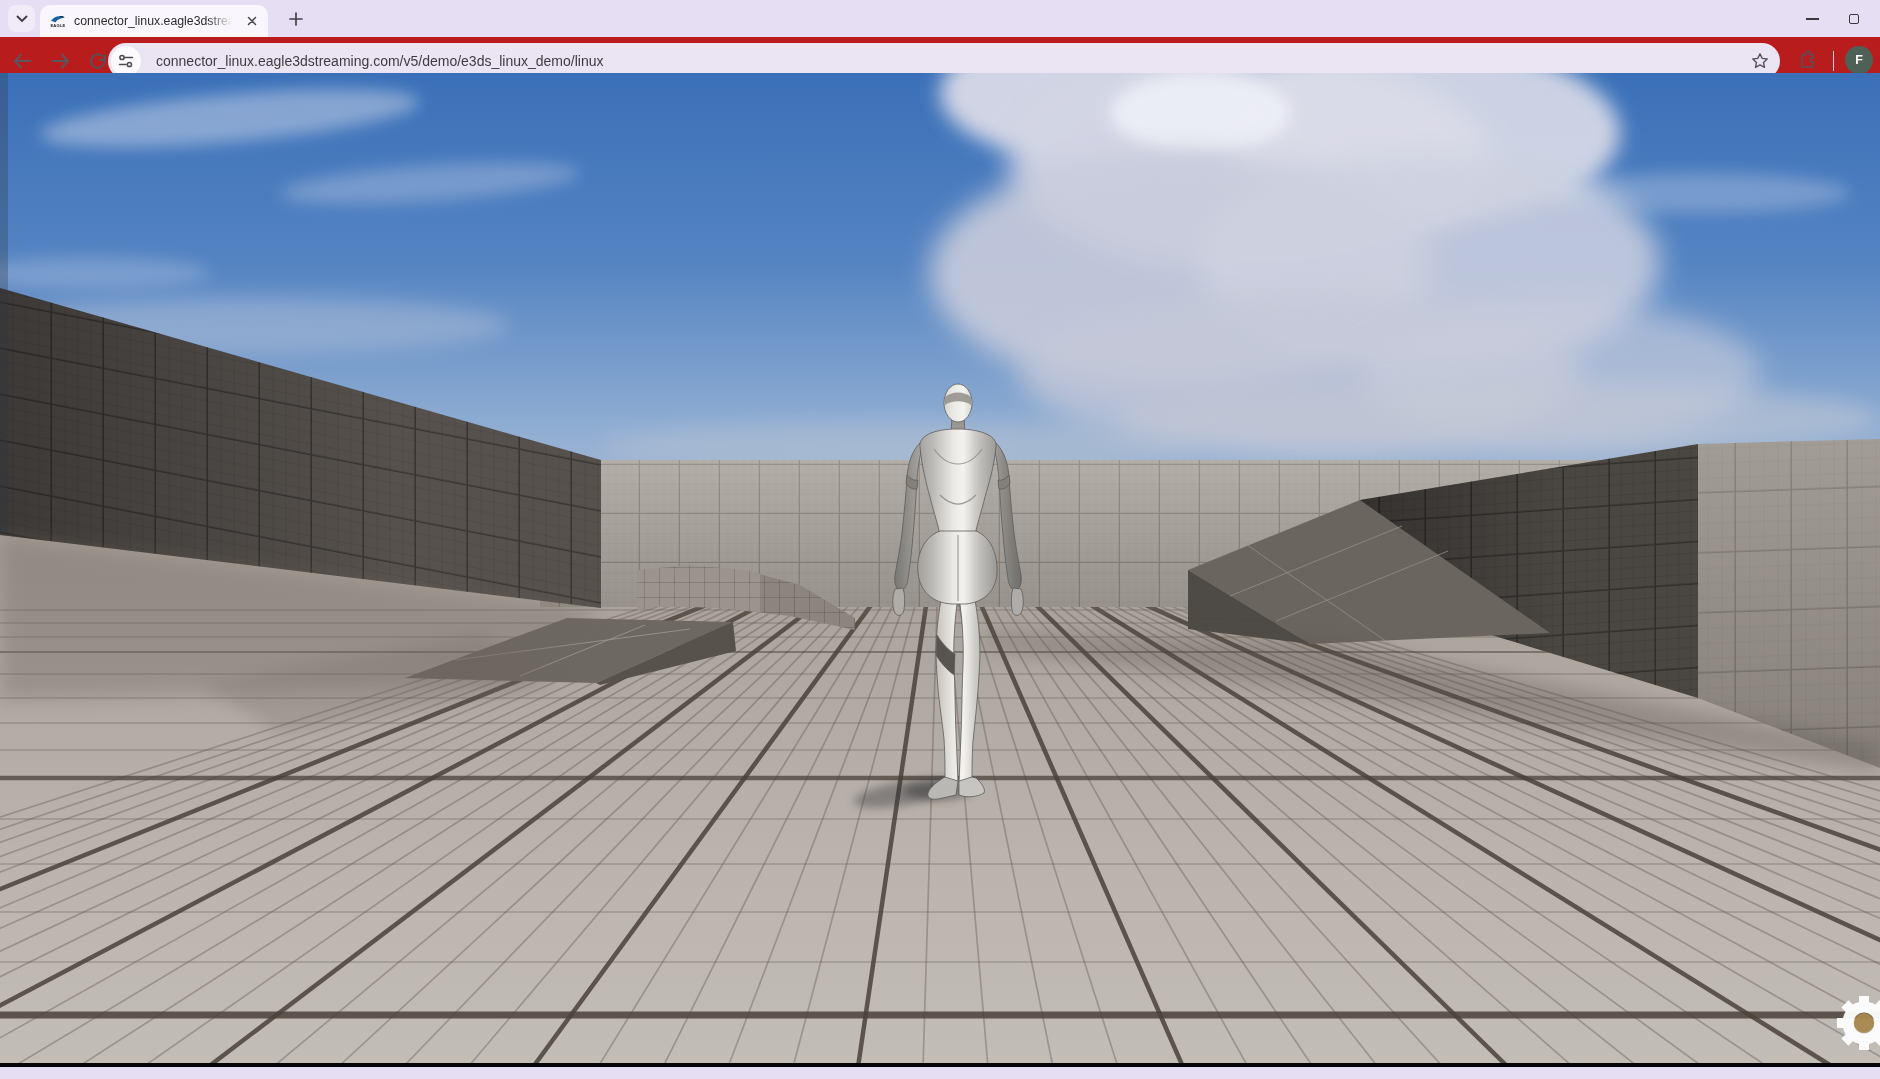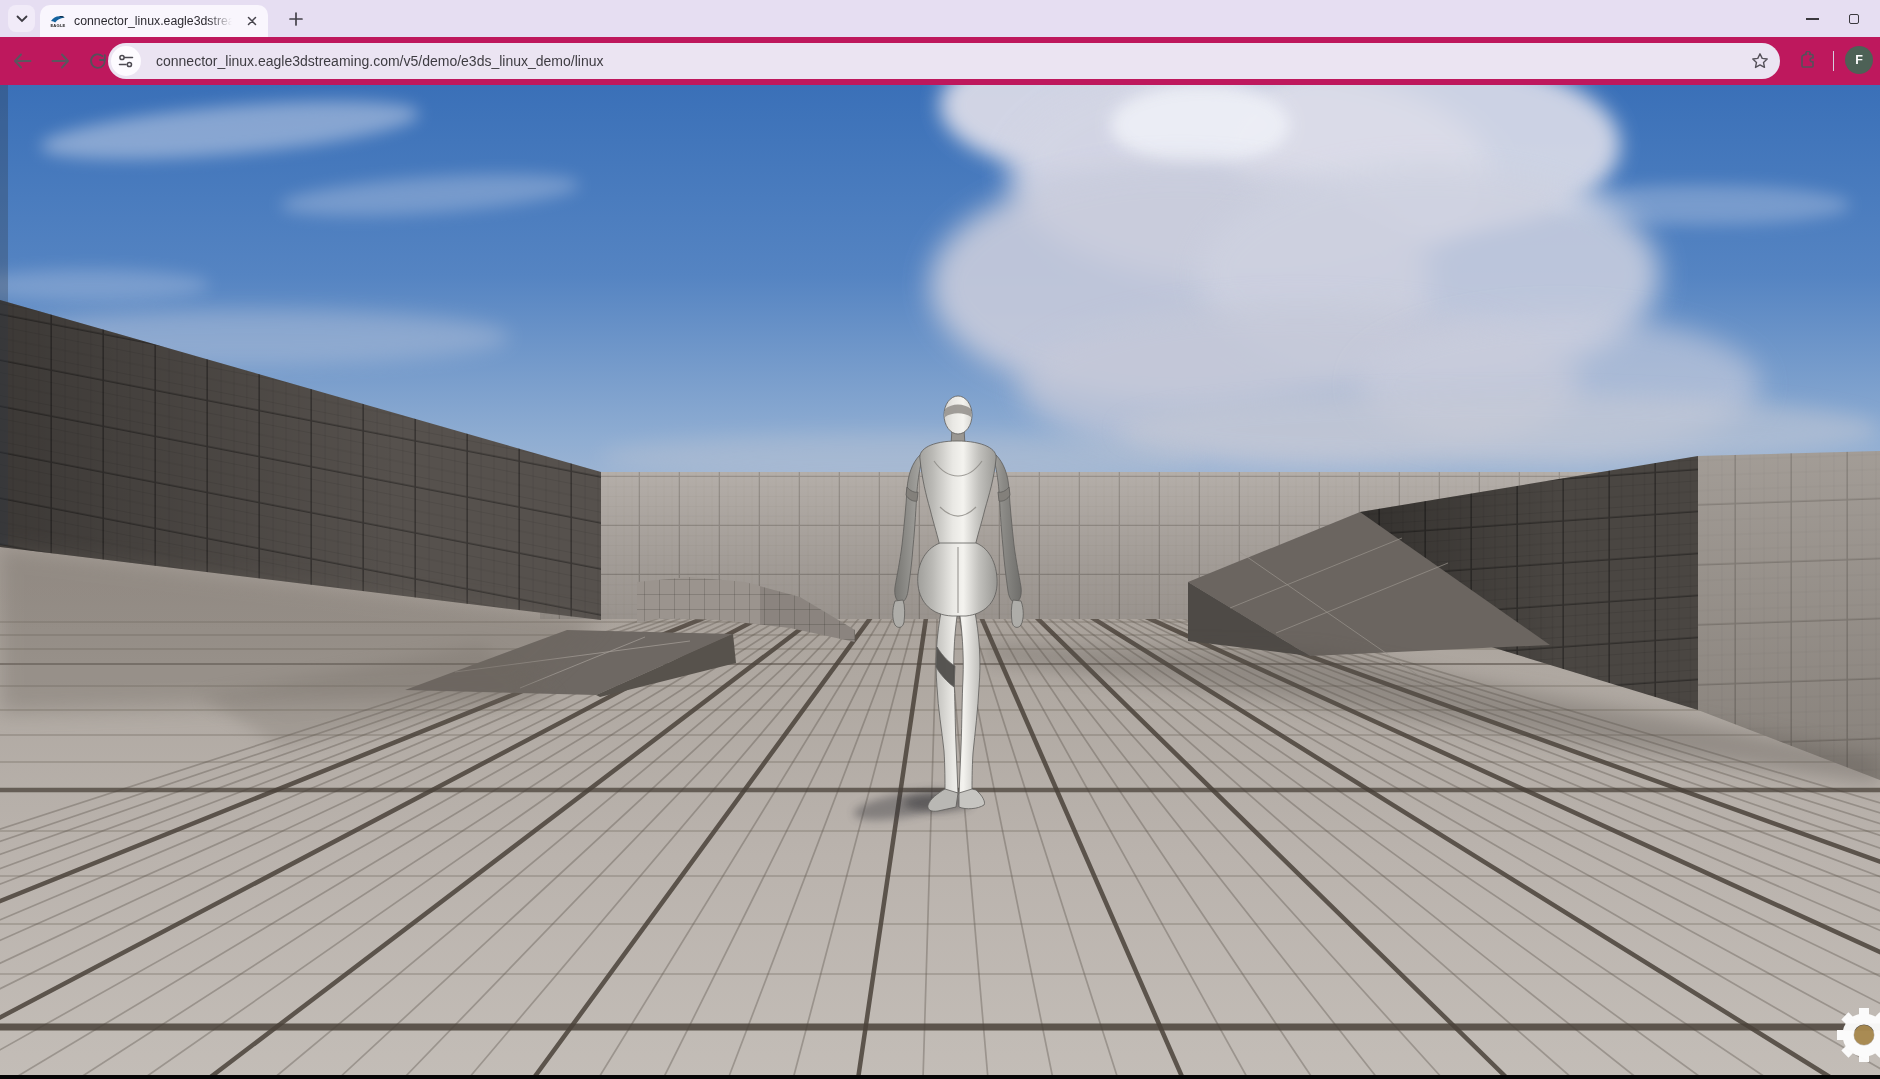--- a/index.html
+++ b/index.html
@@ -16,21 +16,21 @@
   .tab .close{position:absolute;right:8px;top:8px;width:16px;height:16px;border-radius:50%;display:flex;align-items:center;justify-content:center;}
   .newtab{position:absolute;left:284px;top:7px;width:23px;height:23px;border-radius:50%;display:flex;align-items:center;justify-content:center;}
   .wctrl{position:absolute;top:7px;width:24px;height:23px;display:flex;align-items:center;justify-content:center;}
   .wc-min{right:56px;}
   .wc-restore{right:14px;}
   .minbar{width:13px;height:2px;background:#3a383e;}
   .restore-ic{position:relative;width:10px;height:10px;border:1.4px solid #3a383e;border-radius:2px;background:#e6def2;}
   .restore-ic::before{content:"";position:absolute;left:2px;top:-5px;width:10px;height:10px;border:1.4px solid #3a383e;border-radius:2px;z-index:-1;}
 
   
-  .toolbar{position:relative;height:48px;background:#be185d;}
+  .toolbar{position:relative;height:36px;background:#b91c1c;}
   .navbtn{position:absolute;top:10px;width:28px;height:28px;border-radius:50%;display:flex;align-items:center;justify-content:center;}
   .nav-back{left:8px;}.nav-fwd{left:46px;}.nav-reload{left:84px;}
   .omnibox{position:absolute;left:108px;right:100px;top:6px;height:36px;border-radius:18px;background:#ebe4f2;}
   .sitechip{position:absolute;left:3px;top:3px;width:30px;height:30px;border-radius:50%;background:#fdfbff;display:flex;align-items:center;justify-content:center;}
   .url{position:absolute;left:48px;right:44px;top:0;line-height:36px;font-size:14px;color:#3e3c42;white-space:nowrap;overflow:hidden;}
   .starbtn{position:absolute;right:10px;top:8px;width:20px;height:20px;display:flex;align-items:center;justify-content:center;}
   .extbtn{position:absolute;right:58px;top:10px;width:28px;height:28px;display:flex;align-items:center;justify-content:center;}
   .tooldiv{position:absolute;right:46px;top:14px;width:1px;height:20px;background:#d5cedd;}
   .avatar{position:absolute;right:7px;top:9px;width:28px;height:28px;border-radius:50%;background:#4d6156;color:#fff;
     display:flex;align-items:center;justify-content:center;font-size:12.5px;font-weight:bold;}

